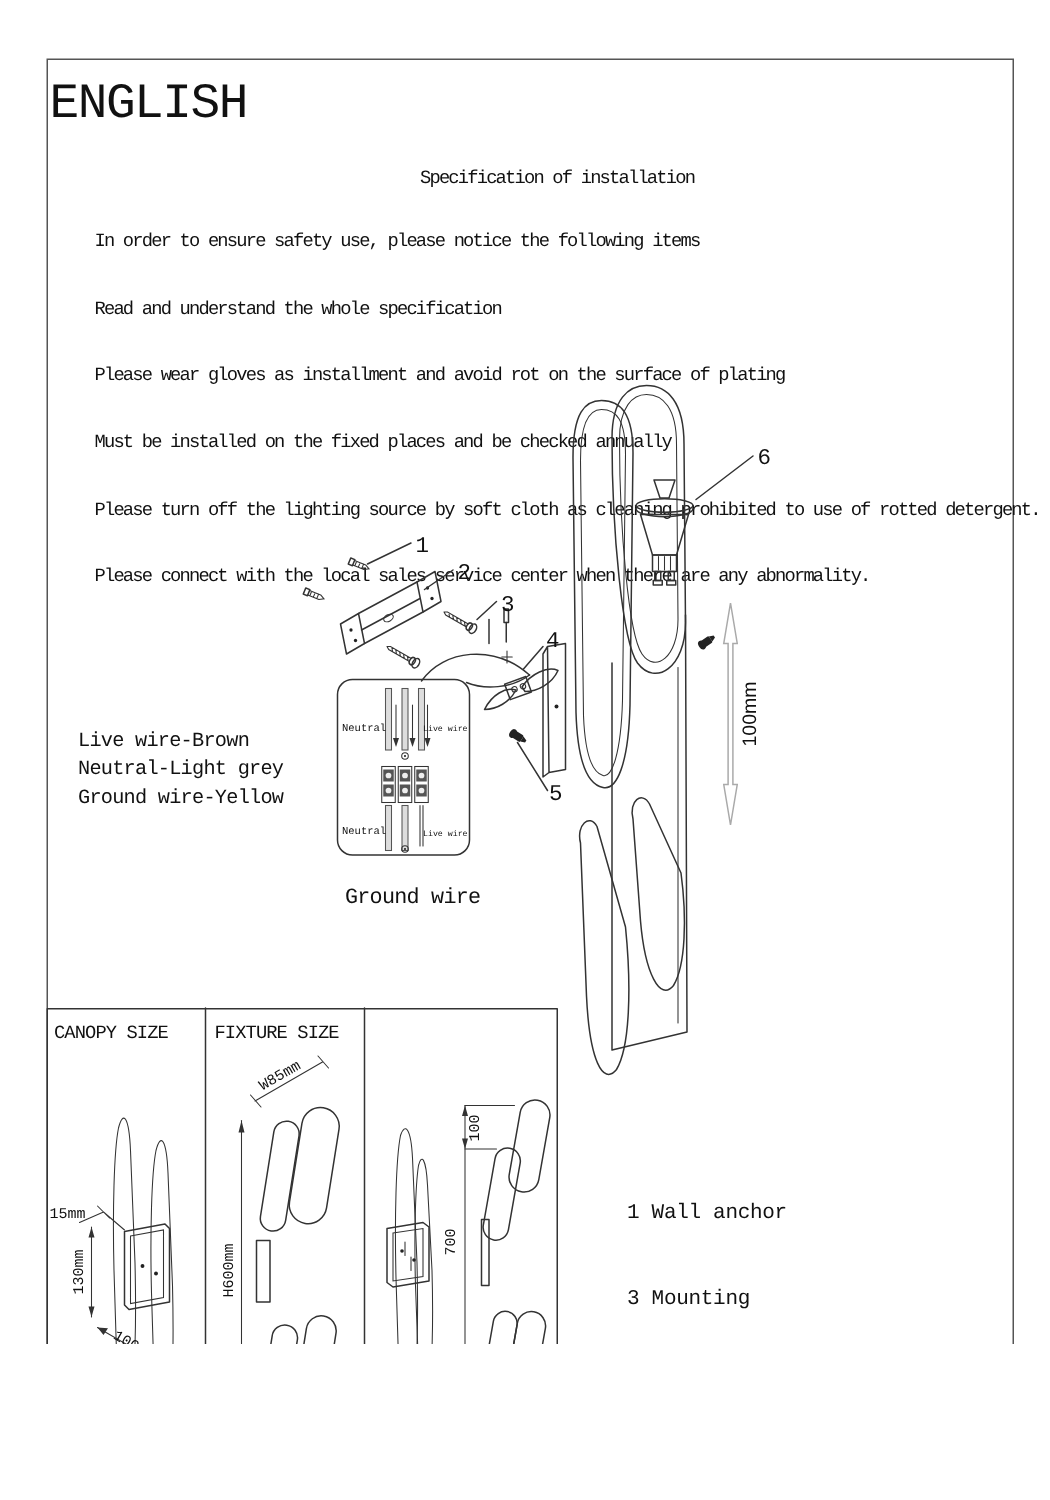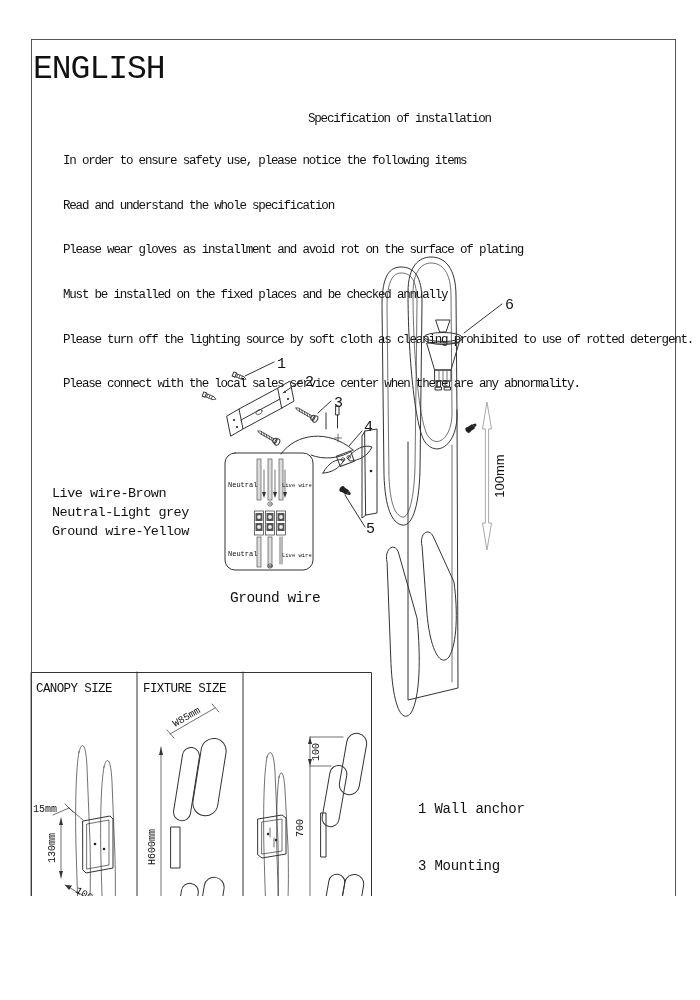--- a/index.html
+++ b/index.html
@@ -1,20 +1,20 @@
 <!DOCTYPE html>
 <html><head>
 <meta charset="utf-8">
 <style>
   html,body{margin:0;padding:0;background:#fff;}
   .page{position:relative;width:700px;height:896px;background:#fff;color:#111;overflow:hidden;}
   .mono{font-family:"Liberation Mono","DejaVu Sans Mono",monospace;color:#111;}
   .border{position:absolute;left:31px;top:39px;width:643px;height:923px;border:1px solid #555;}
   .title{position:absolute;left:33px;top:52px;font-size:33px;line-height:36px;letter-spacing:-1px;}
-  .spec{position:absolute;left:308px;top:112px;font-size:12.5px;letter-spacing:-1.2px;white-space:pre;text-align:center;}
+  .spec{position:absolute;left:280px;top:112px;font-size:12.5px;letter-spacing:-1.2px;white-space:pre;text-align:center;}
   .instructions{position:absolute;left:35px;top:124px;font-size:12.5px;letter-spacing:-1.2px;line-height:14.9px;white-space:pre;margin-left:28px;}
   .parts{position:absolute;left:418px;top:762px;font-size:14px;letter-spacing:-0.2px;line-height:19px;white-space:pre;}
   .item-code{position:absolute;left:418px;top:913px;font-size:14px;letter-spacing:-0.2px;white-space:pre;}
   svg{position:absolute;overflow:visible;}
   .ln{fill:none;stroke:#333;stroke-width:1;stroke-linecap:round;stroke-linejoin:round;}
   .lnt{fill:none;stroke:#333;stroke-width:0.7;stroke-linecap:round;}
   .grey-arrow{fill:#fff;stroke:#aaa;stroke-width:1;}
   .dk{fill:#222;stroke:none;}
   .wire{fill:#ddd;stroke:#555;stroke-width:0.7;}
   .t{font-family:"Liberation Mono","DejaVu Sans Mono",monospace;fill:#111;}

